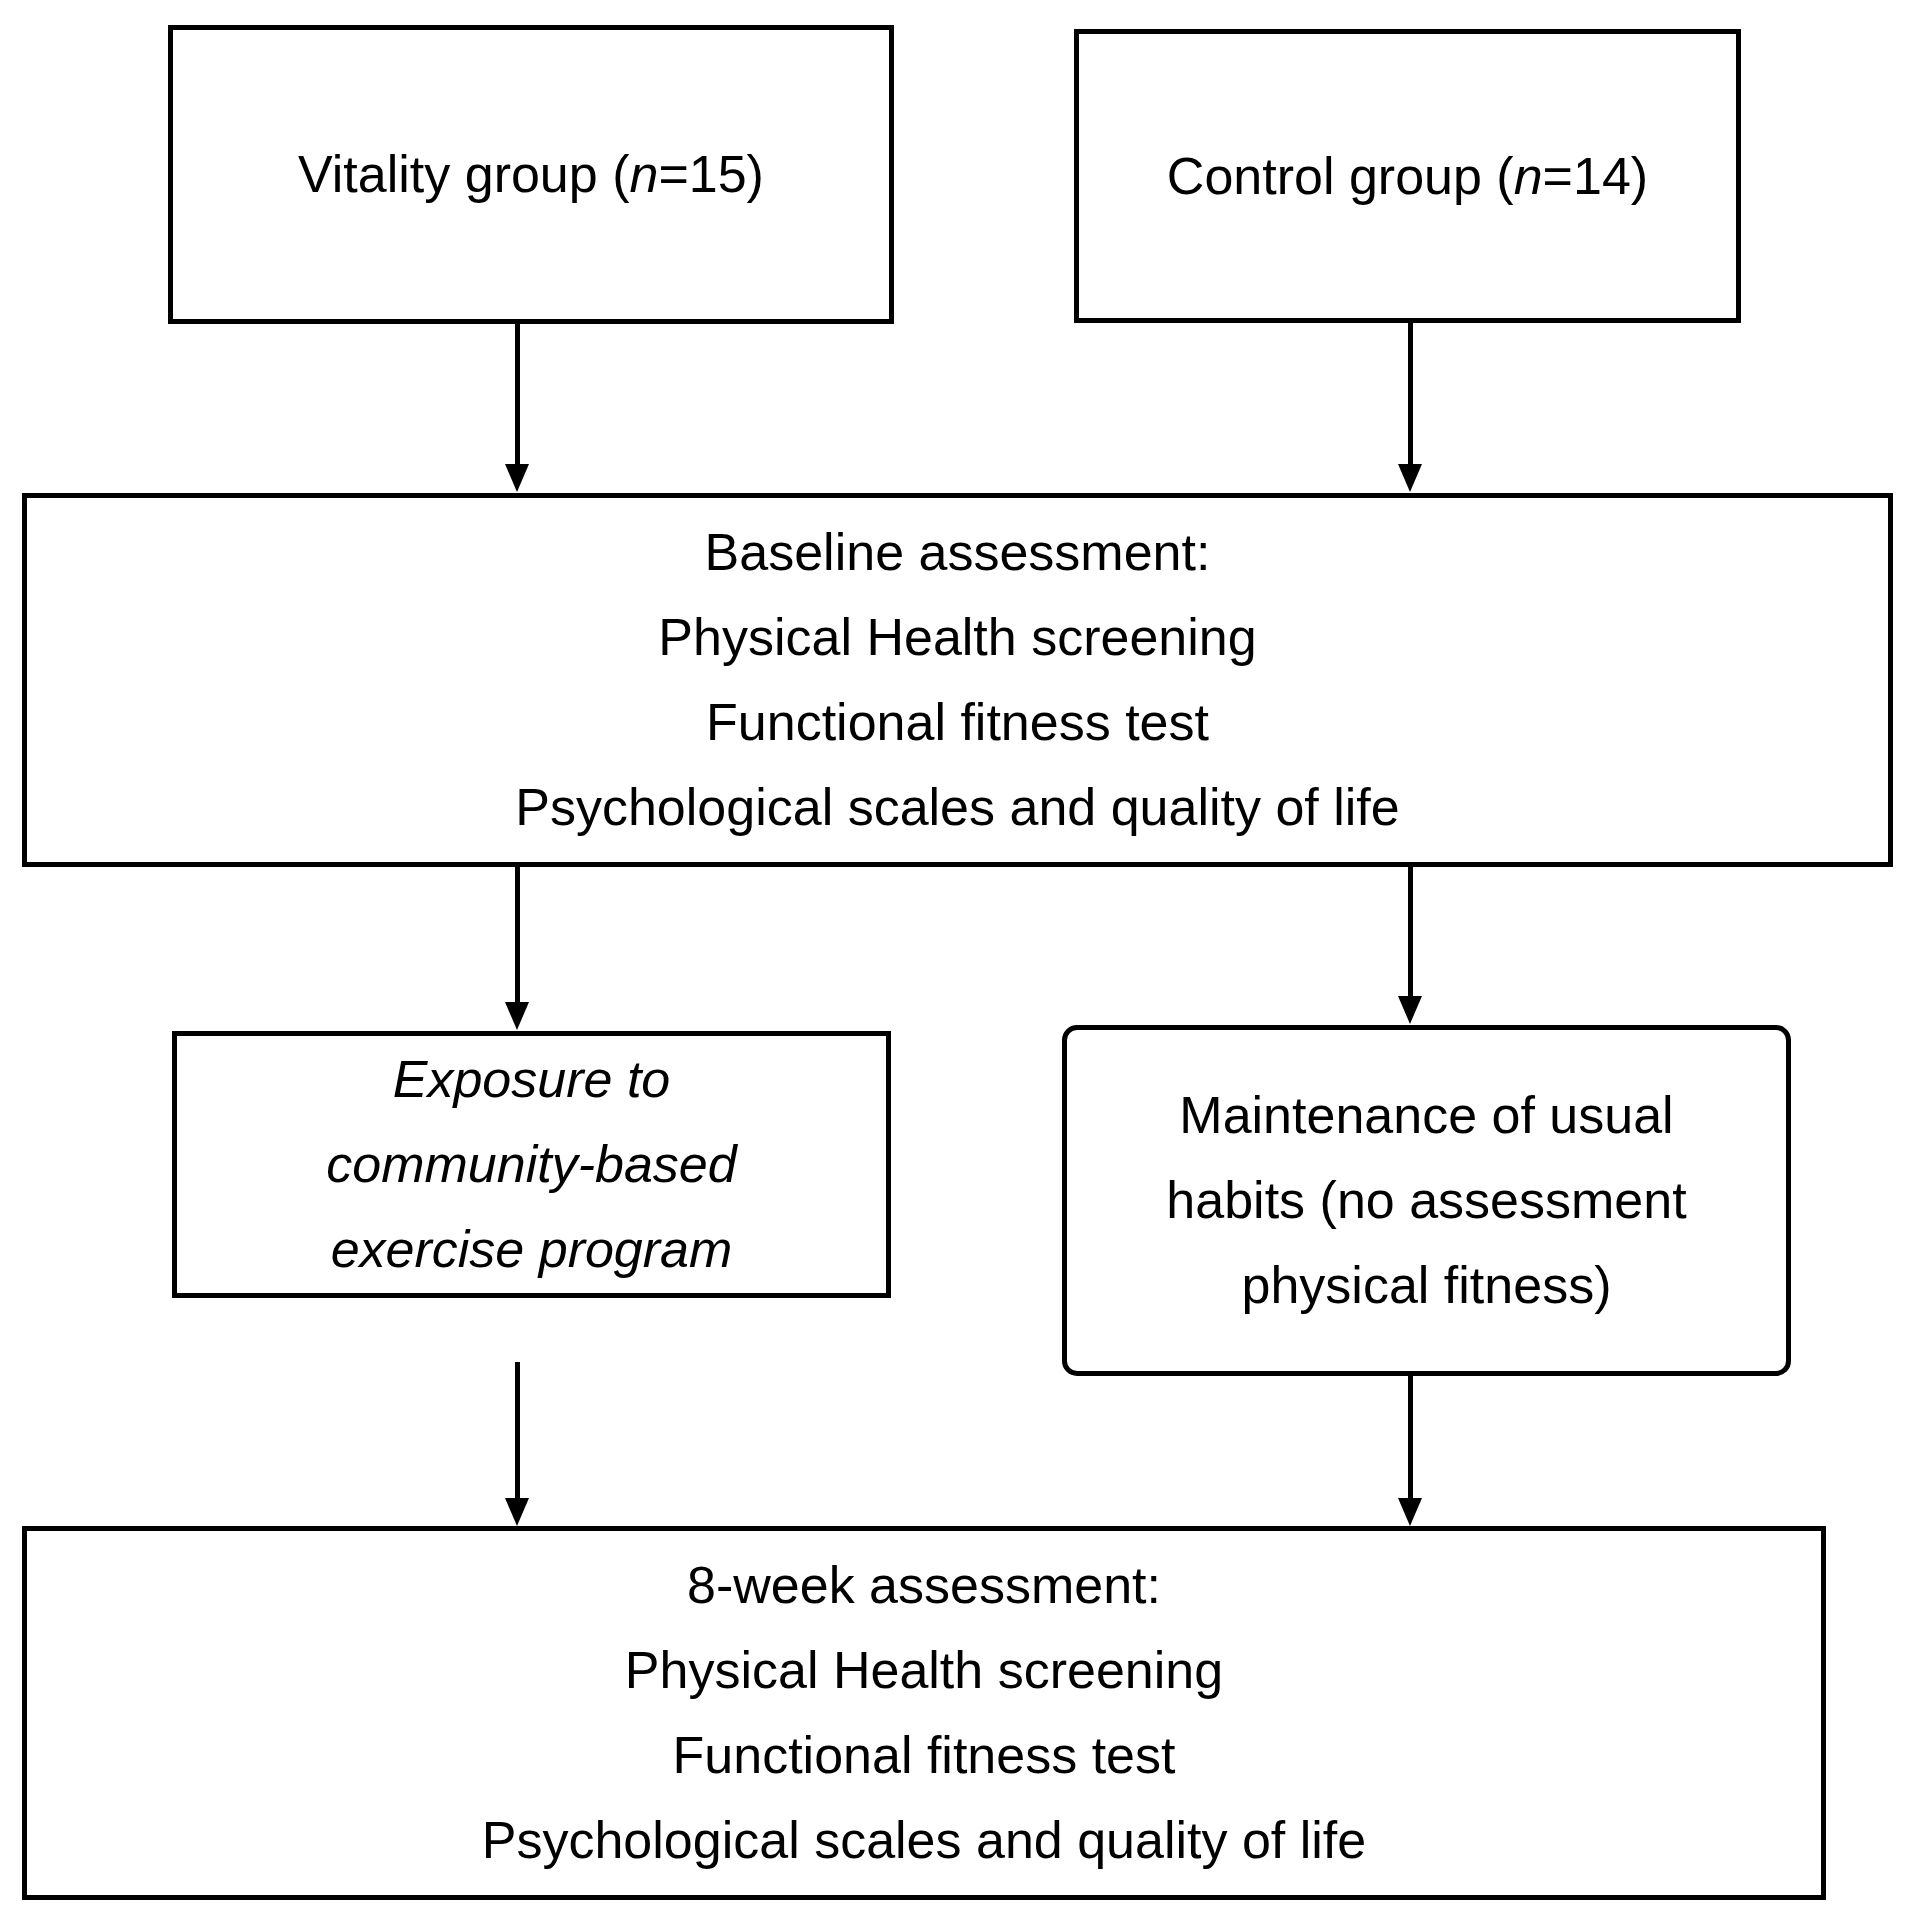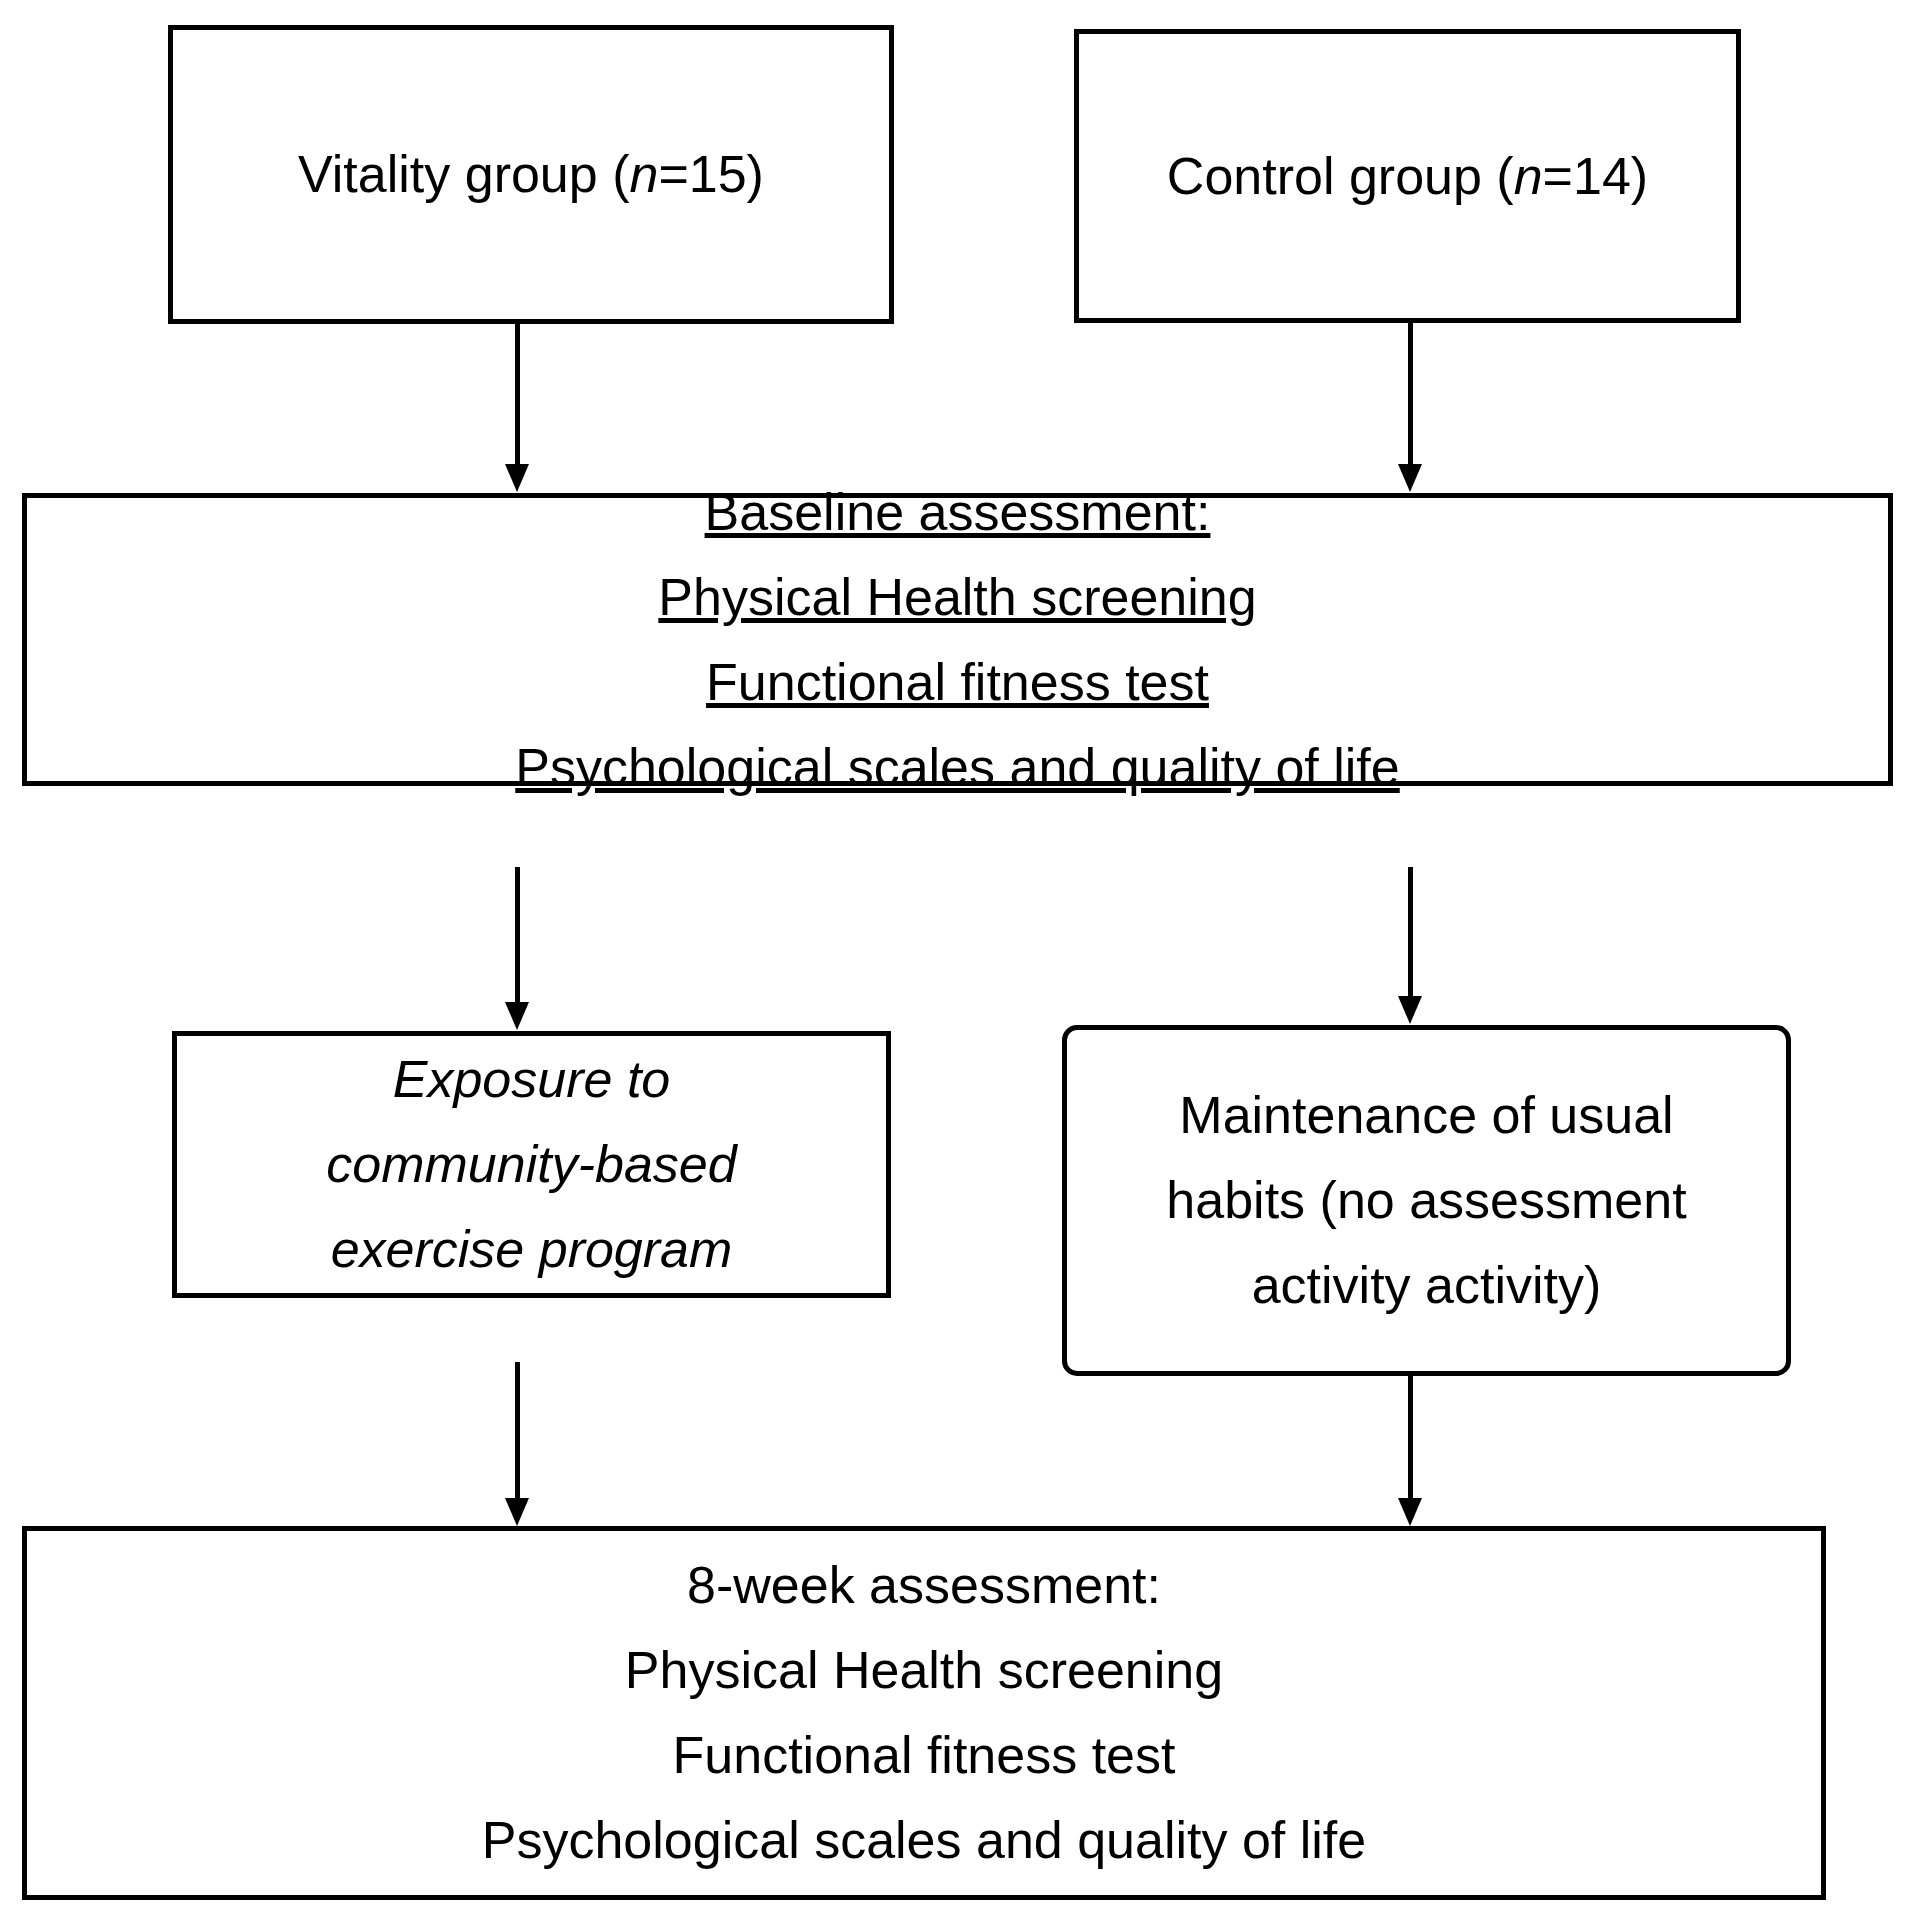--- a/index.html
+++ b/index.html
@@ -24,21 +24,21 @@
     font-size: 52px;
     line-height: 85px;
     color: #000000;
   }
   .box .line { display: block; white-space: nowrap; }
   .box i { font-style: italic; }
 
   
   .box-vitality    { left: 168px;  top: 25px;   width: 726px;  height: 299px; }
   .box-control     { left: 1074px; top: 29px;   width: 667px;  height: 294px; }
-  .box-baseline    { left: 22px;   top: 493px;  width: 1871px; height: 293px; text-decoration: underline; }
+  .box-baseline    { left: 22px;   top: 493px;  width: 1871px; height: 374px; }
   .box-exposure    { left: 172px;  top: 1031px; width: 719px;  height: 267px; font-style: italic; }
   .box-maintenance { left: 1062px; top: 1025px; width: 729px;  height: 351px; border-radius: 15px; }
   .box-week8       { left: 22px;   top: 1526px; width: 1804px; height: 374px; }
 
   .arrow-line {
     position: absolute;
     width: 4.5px;
     background: #000000;
   }
   .arrow-head {
@@ -88,21 +88,21 @@
 
   <div class="box box-exposure">
     <span class="line">Exposure to</span>
     <span class="line">community-based</span>
     <span class="line">exercise program</span>
   </div>
 
   <div class="box box-maintenance">
     <span class="line">Maintenance of usual</span>
     <span class="line">habits (no assessment</span>
-    <span class="line">activity activity)</span>
+    <span class="line">physical fitness)</span>
   </div>
 
   <div class="box box-week8">
     <span class="line">8-week assessment:</span>
     <span class="line">Physical Health screening</span>
     <span class="line">Functional fitness test</span>
     <span class="line">Psychological scales and quality of life</span>
   </div>
 
   <div class="arrow-line al-1"></div>

